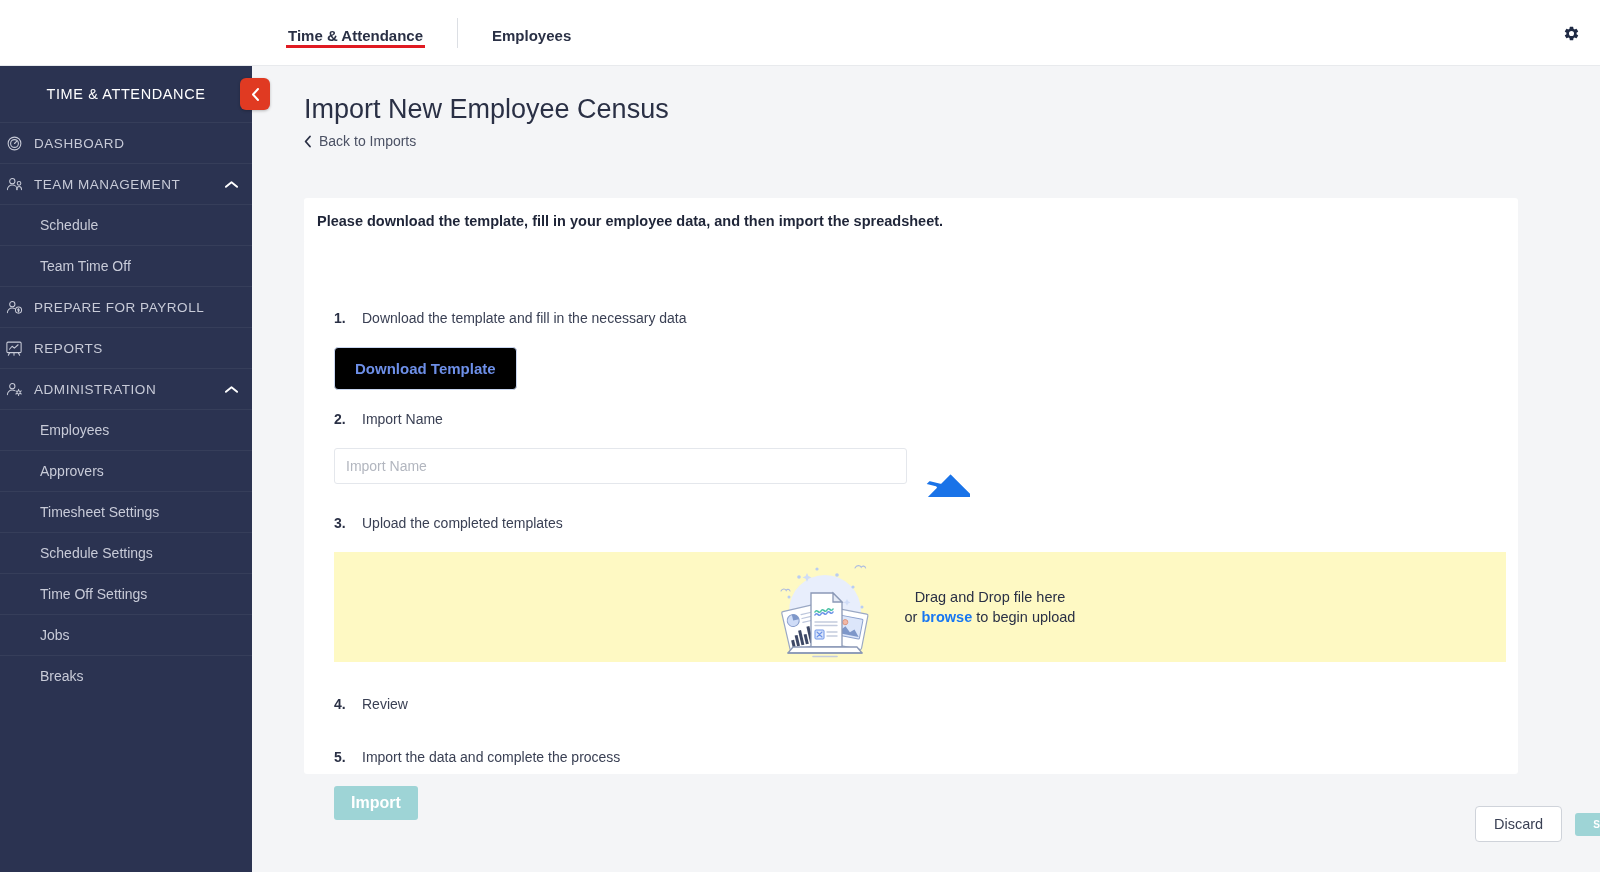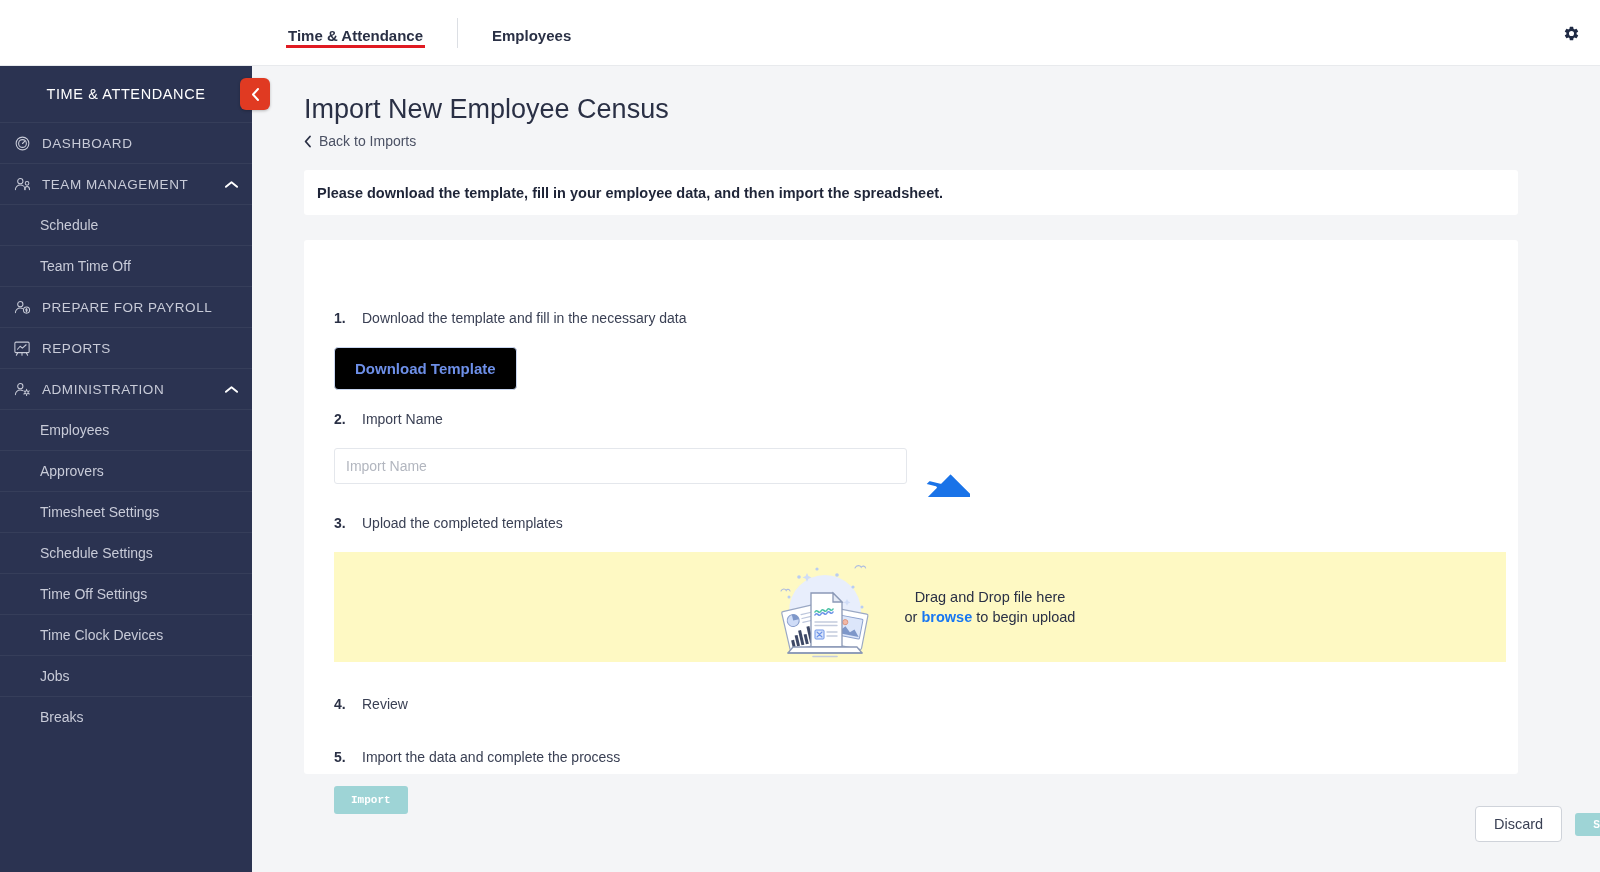--- a/index.html
+++ b/index.html
@@ -66,21 +66,20 @@
     background: #e03a22;
     border-radius: 6px;
     display: flex; align-items: center; justify-content: center;
     cursor: pointer;
     z-index: 20;
     box-shadow: 0 1px 3px rgba(0,0,0,.25);
   }
   .nav-item {
     height: 41px;
     display: flex; align-items: center;
-    padding-left: 8px;
     color: #c8cbd8;
     font-size: 13.5px;
     letter-spacing: 0.55px;
     border-top: 1px solid rgba(255,255,255,0.055);
     cursor: pointer;
     position: relative;
   }
   .nav-item .ic {
     width: 28px; flex: 0 0 28px;
     display: flex; align-items: center; justify-content: center;
@@ -113,21 +112,21 @@
     color: #2a3045;
   }
   .back-link {
     position: absolute; left: 52px; top: 67px;
     font-size: 14px; color: #4b5164;
     display: flex; align-items: center; gap: 7px;
     cursor: pointer;
   }
 
   .banner {
-    position: absolute; left: 52px; top: 104px;
+    position: absolute; left: 52px; top: 132px;
     width: 1214px; height: 45px;
     background: #ffffff;
     border-radius: 3px;
     display: flex; align-items: center;
     padding-left: 13px;
     font-size: 14.5px; font-weight: bold;
     color: #1f2538;
   }
 
   .card {
@@ -186,22 +185,22 @@
     text-align: center;
   }
   .dz-text .browse { color: #1877f2; font-weight: bold; cursor: pointer; }
 
   .btn-import {
     position: absolute; left: 30px; top: 546px;
     padding: 8px 17px;
     border: none; border-radius: 3px;
     background: #9ed4d6;
     color: #ffffff;
-    font-size: 11px; font-weight: bold;
-    font-family: Liberation Mono, monospace;
+    font-size: 16px; font-weight: bold;
+    font-family: Liberation Sans, sans-serif;
     cursor: pointer;
   }
 
   .footer-actions {
     position: absolute; right: 52px; top: 740px;
     display: flex; gap: 13px; align-items: center;
   }
   .btn-discard {
     padding: 9px 18px;
     border: 1px solid #cfd3da;
@@ -335,23 +334,20 @@
       <span>Approvers</span>
     </div>
   <div class="nav-sub">
       <span>Timesheet Settings</span>
     </div>
   <div class="nav-sub">
       <span>Schedule Settings</span>
     </div>
   <div class="nav-sub">
       <span>Time Off Settings</span>
-    </div>
-  <div class="nav-sub">
-      <span>Time Clock Devices</span>
     </div>
   <div class="nav-sub">
       <span>Jobs</span>
     </div>
   <div class="nav-sub">
       <span>Breaks</span>
     </div>
 </div>
 
 <div class="collapse-btn">

